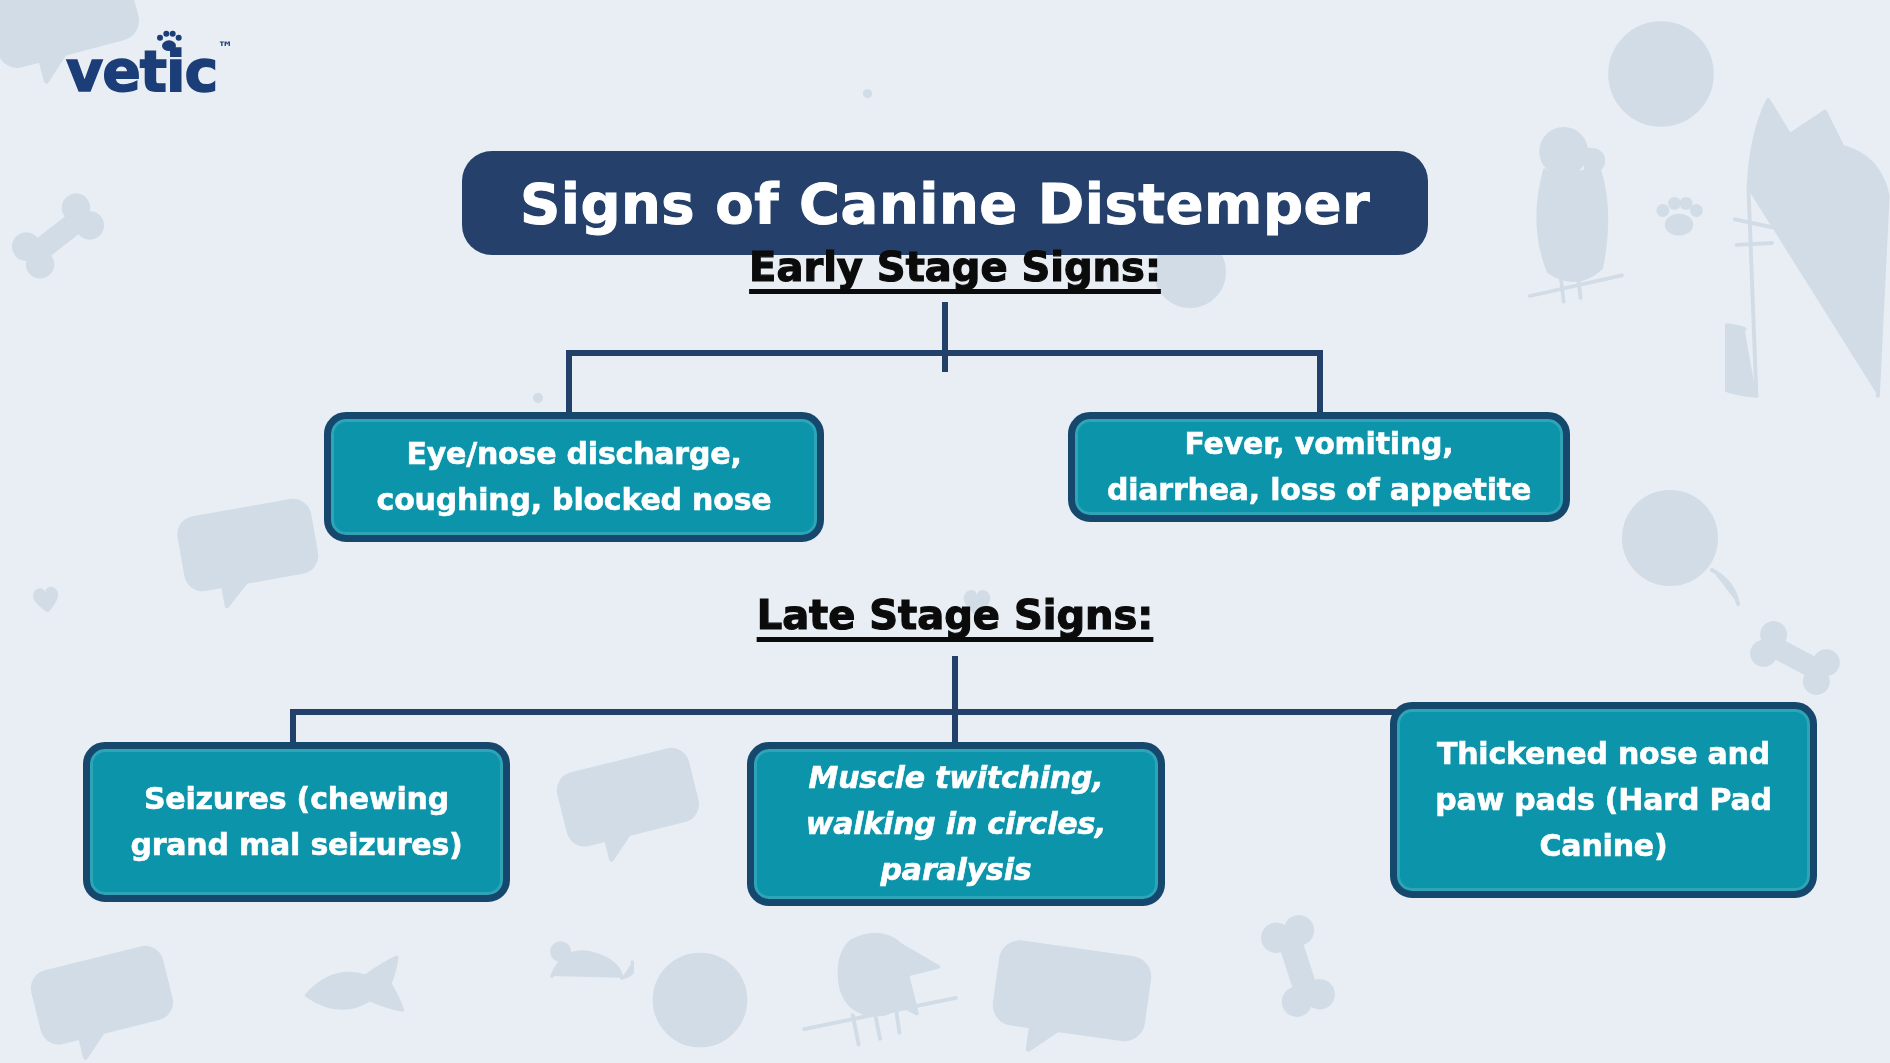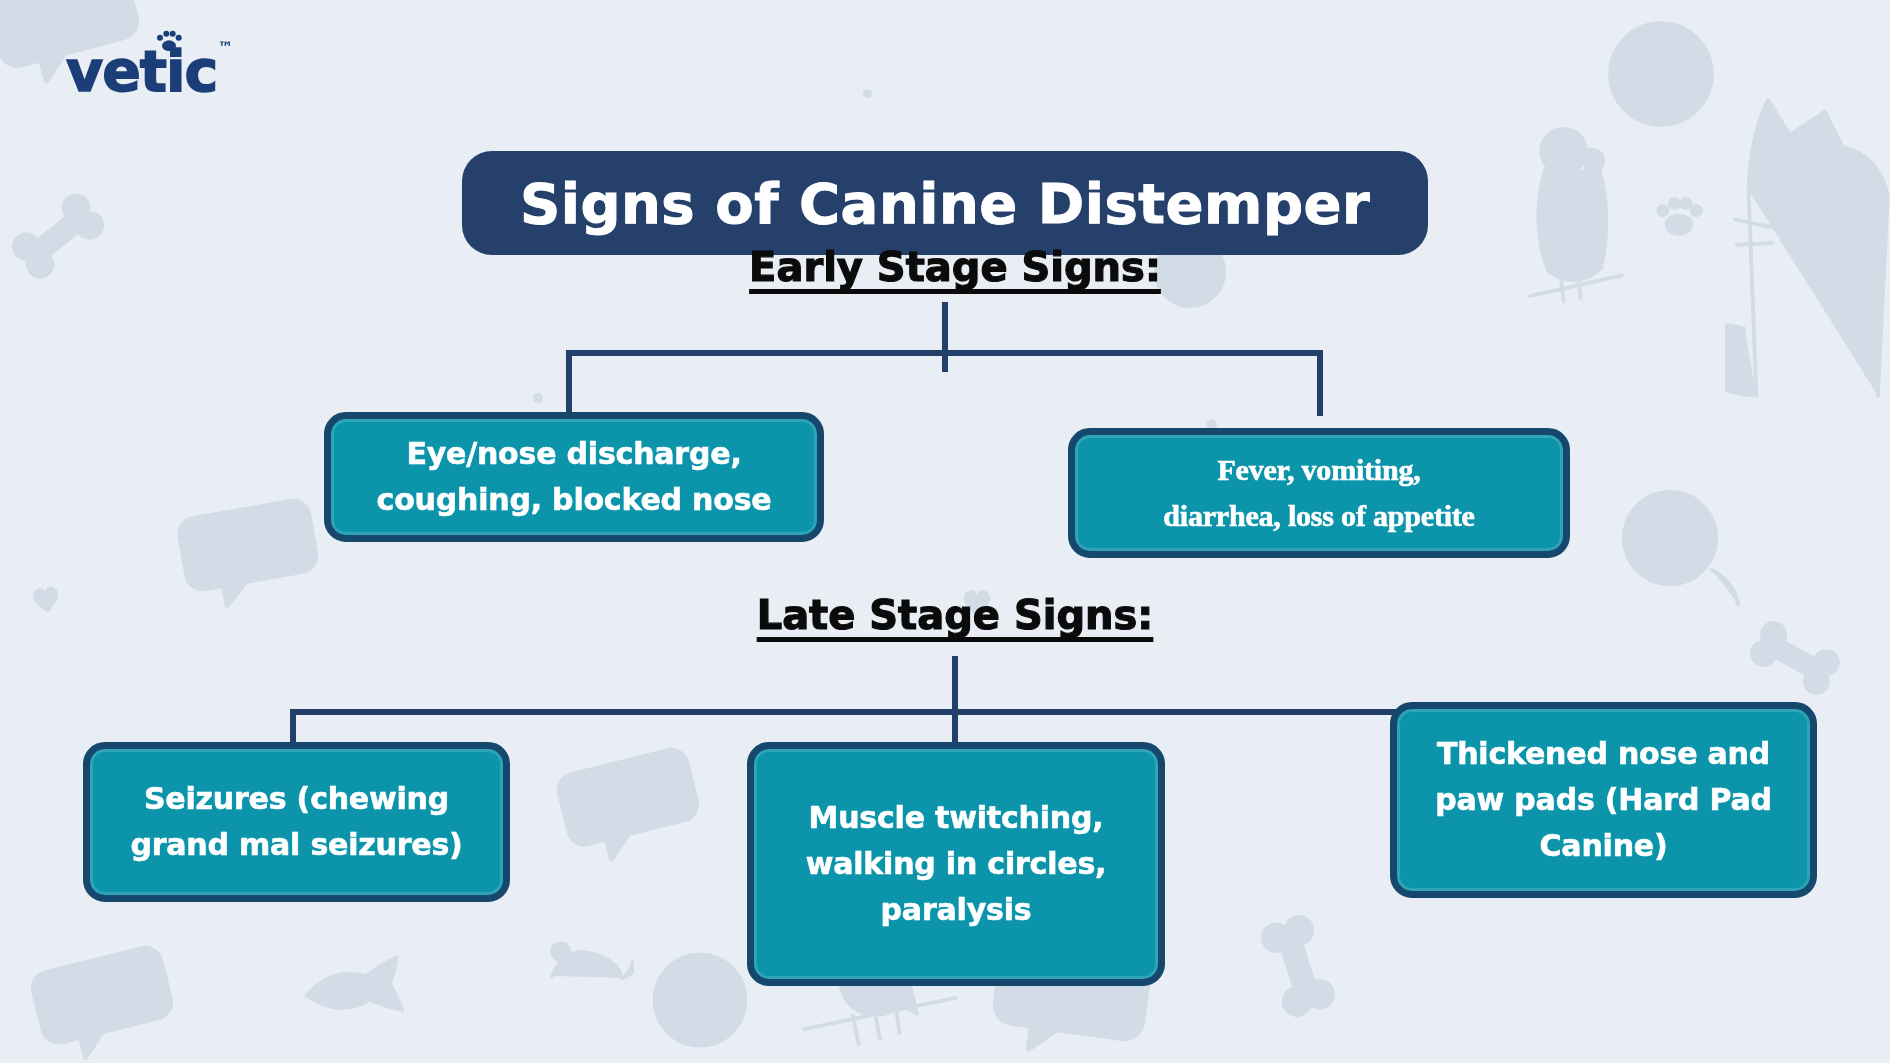--- a/index.html
+++ b/index.html
@@ -66,23 +66,23 @@
     position:absolute;box-sizing:border-box;
     background:var(--c-box_fill);
     border:7px solid var(--c-box_border);border-radius:22px;
     box-shadow:inset 0 0 0 3px rgba(255,255,255,.15);
     display:flex;flex-direction:column;align-items:center;justify-content:center;
     text-align:right;color:var(--c-box_text);
     font-size:30px;font-weight:bold;line-height:46px;
     -webkit-text-stroke:.6px var(--c-box_text);letter-spacing:-.2px;
   }
   #box-early-1{left:324px;top:412px;width:500px;height:130px;}
-  #box-early-2{left:1068px;top:428px;width:502px;height:130px;font-family:Liberation Serif, serif;}
+  #box-early-2{left:1068px;top:412px;width:502px;height:110px;}
   #box-late-1{left:83px;top:742px;width:427px;height:160px;}
-  #box-late-2{left:747px;top:742px;width:418px;height:244px;}
+  #box-late-2{left:747px;top:742px;width:418px;height:164px;font-style:italic;}
   #box-late-3{left:1390px;top:702px;width:427px;height:196px;}
 </style>
 </head>
 <body>
 
 <div class="canvas">
 
   <div class="doodles">
 
     <div class="doodle" style="left:-14px;top:-34px;width:160px;height:120px;transform:rotate(-15deg);">

